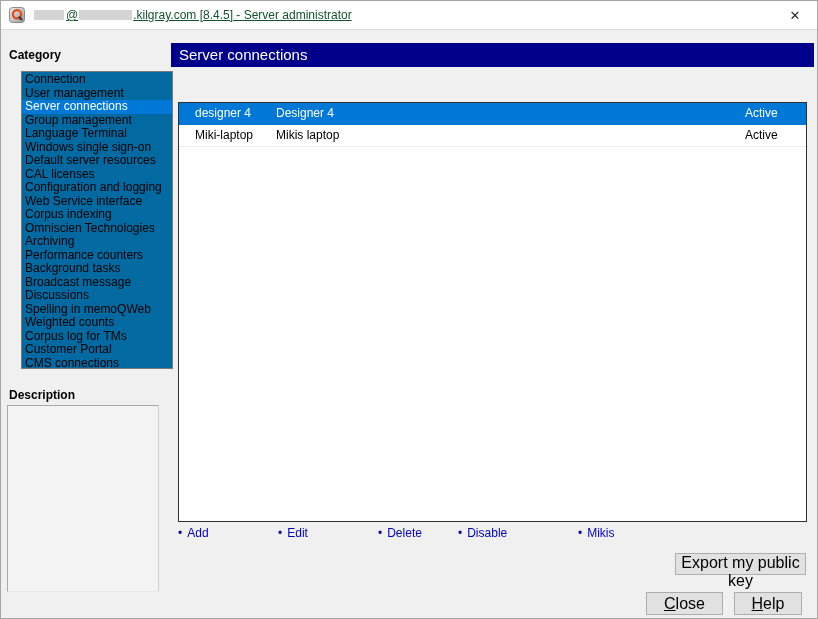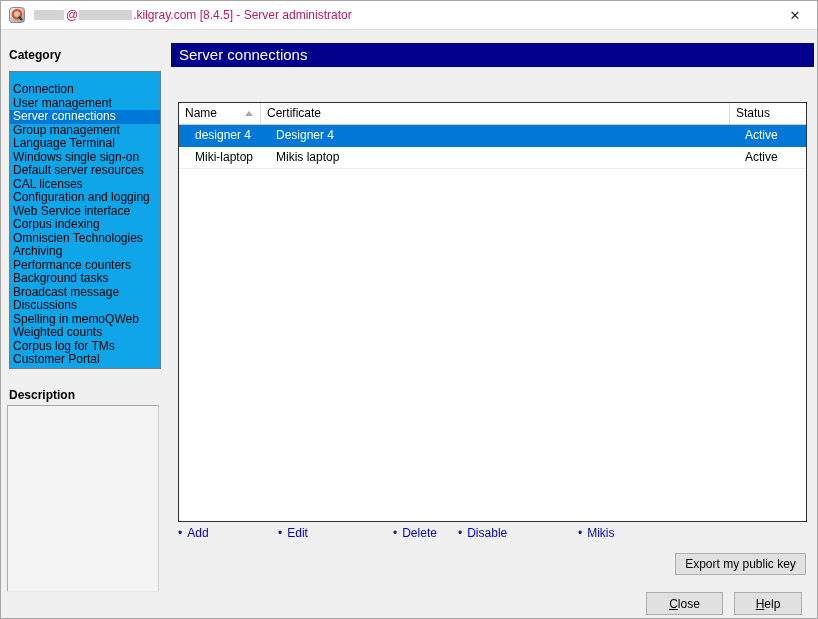--- a/index.html
+++ b/index.html
@@ -15,40 +15,40 @@
   }
 
   
   .titlebar {
     position:absolute; top:0; left:0; right:0; height:28px;
     background:#ffffff; border-bottom:1px solid #dcdcdc;
   }
   .app-icon { position:absolute; left:8px; top:6px; width:16px; height:16px; }
   .title-text {
     position:absolute; left:33px; top:0; height:28px; line-height:28px;
-    white-space:nowrap; color:#be185d;
+    white-space:nowrap; color:#14532d;text-decoration:underline;
   }
   .redact {
     display:inline-block; height:10px; background:#d4d4d4;
     border-radius:1px; filter:blur(0.7px); vertical-align:-1px;
   }
   .redact.r1 { width:30px; margin-right:2px; }
   .redact.r2 { width:53px; margin-left:1px; margin-right:1px; }
   .close-btn {
     position:absolute; right:6px; top:0; width:32px; height:28px;
     display:flex; align-items:center; justify-content:center;
     font-size:13px; color:#2b2b2b; cursor:pointer; background:transparent; border:0;
   }
 
   
   .category-label { position:absolute; left:8px; top:47px; font-weight:bold; }
   .category-list {
-    position:absolute; left:8px; top:70px; width:152px; height:298px;
-    background:#0ea5e9; border:1px solid #7a7a7a;
-    box-sizing:border-box; padding-top:11px; overflow:hidden;
+    position:absolute; left:20px; top:70px; width:152px; height:298px;
+    background:#0369a1; border:1px solid #7a7a7a;
+    box-sizing:border-box; padding-top:1px; overflow:hidden;
   }
   .cat-item {
     height:13.5px; line-height:13.5px; padding-left:3px;
     white-space:nowrap; cursor:default;
   }
   .cat-item.selected { background:#0078d7; color:#ffffff; }
   .description-label { position:absolute; left:8px; top:387px; font-weight:bold; }
   .description-panel {
     position:absolute; left:6px; top:404px; width:152px; height:187px;
     box-sizing:border-box; background:#f3f3f3;
@@ -82,26 +82,26 @@
   .td-name { width:81px; }
   .td-cert { width:469px; }
   .td-status { flex:1; }
   .t-row.selected { background:#0078d7; color:#ffffff; border-bottom-color:#0078d7; }
 
   .action-link {
     position:absolute; top:525px; width:96px; height:14px; line-height:14px;
     color:#0000c0; cursor:pointer; white-space:nowrap;
   }
   .action-link .bullet { color:#14148c; margin-right:5px; }
-  .a0 { left:177px; } .a1 { left:277px; } .a2 { left:392px; } .a3 { left:457px; } .a4 { left:577px; }
+  .a0 { left:177px; } .a1 { left:277px; } .a2 { left:377px; } .a3 { left:457px; } .a4 { left:577px; }
 
   .btn {
     position:absolute; box-sizing:border-box;
     background:#e1e1e1; border:1px solid #adadad;
-    font-family:inherit; font-size:12px; color:#000;
+    font-family:inherit; font-size:16px; color:#000;
     text-align:center; cursor:pointer; padding:0;
   }
   .export-btn { left:674px; top:552px; width:131px; height:22px; }
   .close-dialog-btn { left:645px; top:591px; width:77px; height:23px; }
   .help-btn { left:733px; top:591px; width:68px; height:23px; }
   .mn { text-decoration:underline; }
 </style>
 </head>
 <body>
 
@@ -151,32 +151,20 @@
     <div class="cat-item">Customer Portal</div>
     <div class="cat-item">CMS connections</div>
   </div>
 
   <div class="description-label">Description</div>
   <div class="description-panel"></div>
 
   <div class="page-header">Server connections</div>
 
   <div class="conn-table">
-    <div class="t-head">
-      <div class="th th-name">
-        <span>Name</span>
-        <span class="sort-asc"></span>
-      </div>
-      <div class="th th-cert">
-        <span>Certificate</span>
-      </div>
-      <div class="th th-status">
-        <span>Status</span>
-      </div>
-    </div>
     <div class="t-row selected">
       <div class="td td-name">designer 4</div>
       <div class="td td-cert">Designer 4</div>
       <div class="td td-status">Active</div>
     </div>
     <div class="t-row">
       <div class="td td-name">Miki-laptop</div>
       <div class="td td-cert">Mikis laptop</div>
       <div class="td td-status">Active</div>
     </div>

